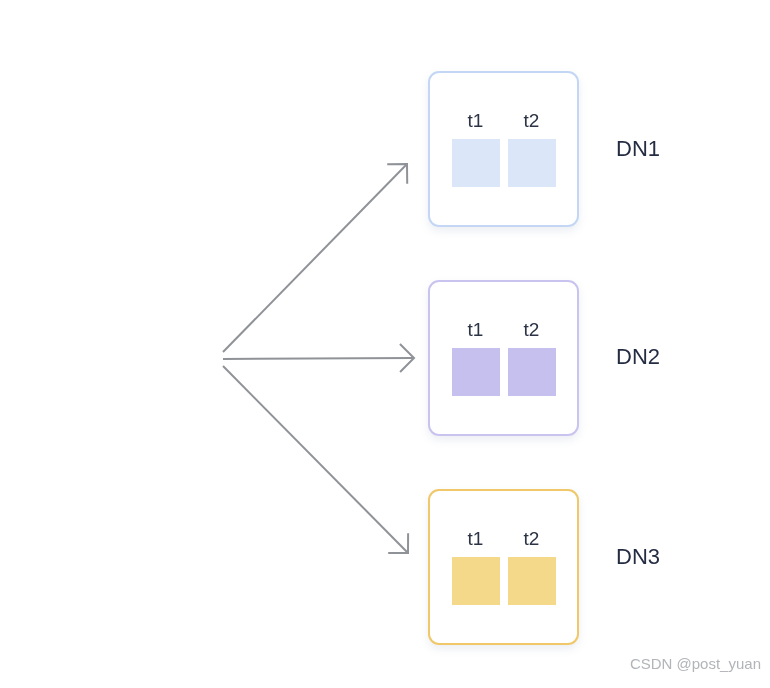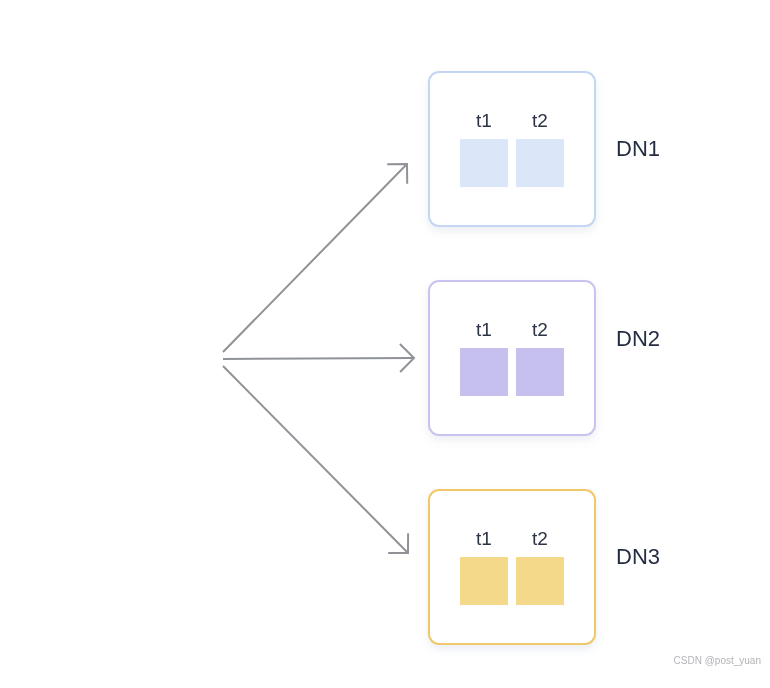--- a/index.html
+++ b/index.html
@@ -29,21 +29,21 @@
   .an-box .an-label {
     font-size: 30px;
     color: #252d42;
     letter-spacing: 0.5px;
   }
 
   
   .dn-card {
     position: absolute;
     left: 428px;
-    width: 168px; height: 156px;
+    width: 151px; height: 156px;
     background: #ffffff;
     border-radius: 11px;
     box-shadow: 0 4px 8px rgba(110, 125, 165, 0.13);
     display: flex; align-items: center; justify-content: center;
   }
   .dn-card.dn1 { top: 71px;  border: 2px solid #c3d7f5; }
   .dn-card.dn2 { top: 280px; border: 2px solid #c9c4ef; }
   .dn-card.dn3 { top: 489px; border: 2px solid #f0c86a; }
 
   .table-cols { display: flex; gap: 8px; }
@@ -61,28 +61,28 @@
 
   
   .dn-name {
     position: absolute;
     left: 616px;
     font-size: 22px;
     color: #252d42;
     line-height: 30px;
   }
   .dn-name.n1 { top: 134px; }
-  .dn-name.n2 { top: 324px; }
+  .dn-name.n2 { top: 342px; }
   .dn-name.n3 { top: 542px; }
 
   
   .watermark {
     position: absolute;
     right: 9px; top: 655px;
-    font-size: 10px;
+    font-size: 15px;
     color: #b2b4b8;
   }
 </style>
 </head>
 <body>
 
 <div class="canvas">
 
   <svg class="arrows" width="770" height="688" viewBox="0 0 770 688" aria-hidden="true">
     <defs>

